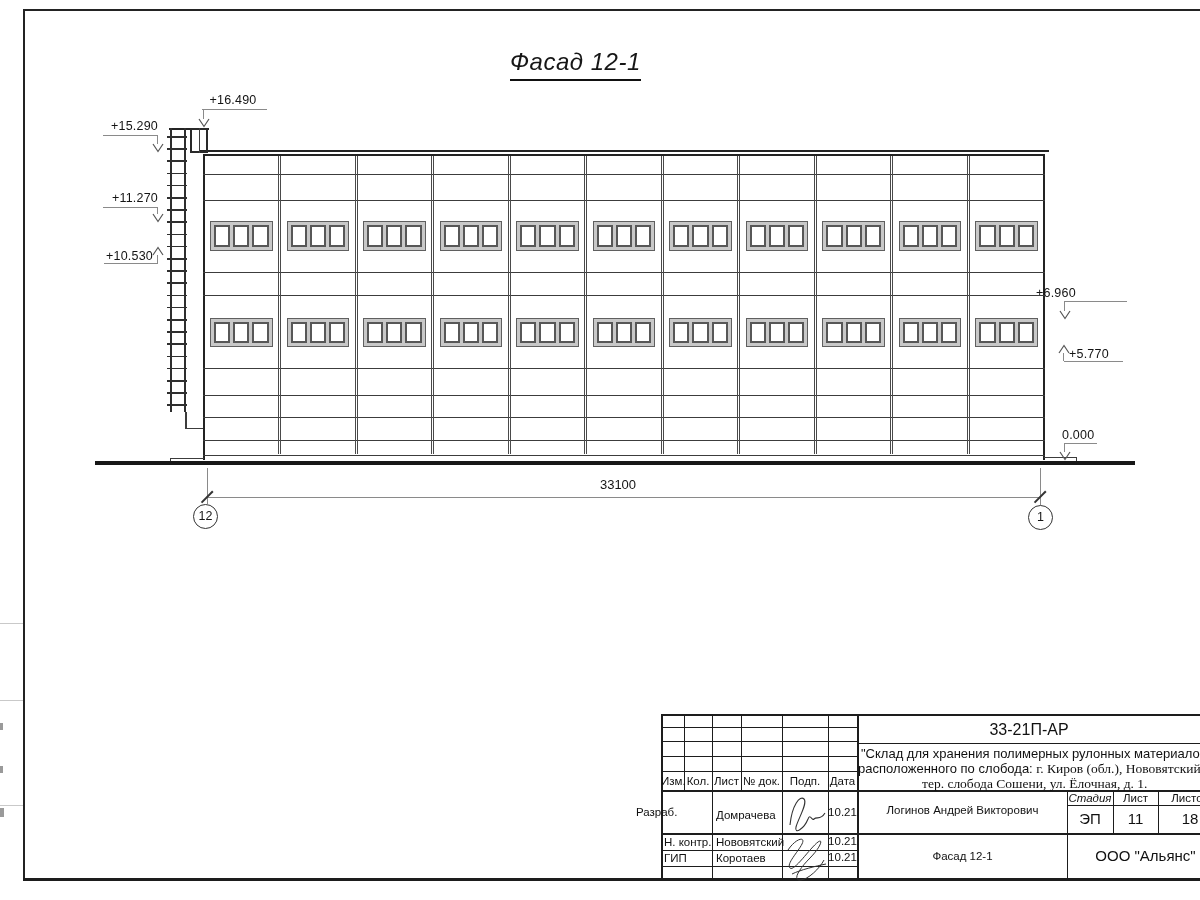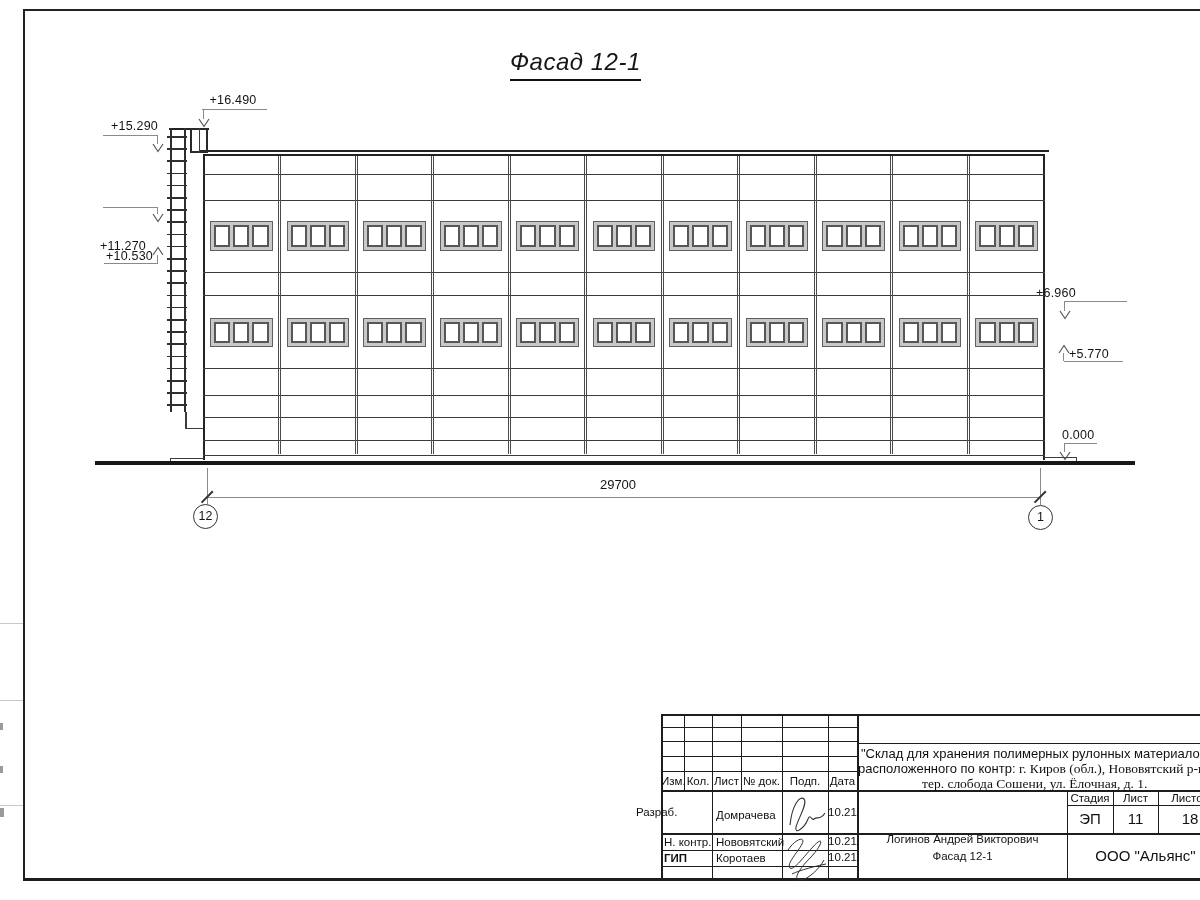--- a/index.html
+++ b/index.html
@@ -82,21 +82,21 @@
       <polyline points="1,1 6,8.5 11,1" fill="none" stroke="#555" stroke-width="1.2"></polyline>
     </svg>
 
   <div class="txt elev-label rgt" style="left:100px;top:119px;width:58px;">+15.290</div>
   <div class="hl" style="left:103px;top:135px;width:55px;background:#8a8a8a;"></div>
   <div class="vl" style="left:157px;top:135px;height:9px;background:#8a8a8a;"></div>
   <svg class="elev-arrow" style="left:151.5px;top:143px;" width="12" height="9">
       <polyline points="1,1 6,8.5 11,1" fill="none" stroke="#555" stroke-width="1.2"></polyline>
     </svg>
 
-  <div class="txt elev-label rgt" style="left:88px;top:191px;width:58px;margin-top:48px;">+11.270</div>
+  <div class="txt elev-label rgt" style="left:100px;top:191px;width:58px;">+11.270</div>
   <div class="hl" style="left:103px;top:207px;width:55px;background:#8a8a8a;"></div>
   <div class="vl" style="left:157px;top:207px;height:7px;background:#8a8a8a;"></div>
   <svg class="elev-arrow" style="left:151.5px;top:213px;" width="12" height="9">
       <polyline points="1,1 6,8.5 11,1" fill="none" stroke="#555" stroke-width="1.2"></polyline>
     </svg>
 
   <svg class="elev-arrow" style="left:151.5px;top:247px;" width="12" height="9">
       <polyline points="1,8 6,0.5 11,8" fill="none" stroke="#555" stroke-width="1.2"></polyline>
     </svg>
   <div class="vl" style="left:157px;top:255px;height:9px;background:#8a8a8a;"></div>
@@ -122,21 +122,21 @@
   <div class="vl" style="left:1064px;top:443px;height:9px;background:#8a8a8a;"></div>
   <svg class="elev-arrow" style="left:1058.5px;top:451px;" width="12" height="9">
       <polyline points="1,1 6,8.5 11,1" fill="none" stroke="#555" stroke-width="1.2"></polyline>
     </svg>
 
   <div class="vl" style="left:207px;top:468px;height:36px;background:#8a8a8a;"></div>
   <div class="vl" style="left:1040px;top:468px;height:37px;background:#8a8a8a;"></div>
   <div class="hl" style="left:207px;top:497px;width:833px;background:#8a8a8a;"></div>
   <div class="slash" style="left:199px;top:496px;"></div>
   <div class="slash" style="left:1032px;top:496px;"></div>
-  <div class="txt dim-label ctr" style="left:588px;top:477px;width:60px;">29700</div>
+  <div class="txt dim-label ctr" style="left:588px;top:477px;width:60px;">33100</div>
   <div class="bubble" style="left:193px;top:504px;">12</div>
   <div class="bubble" style="left:1028px;top:505px;">1</div>
 
   <div class="tb-line-h2" style="left:661px;top:714px;width:539px;"></div>
   <div class="tb-line-h" style="left:661px;top:727px;width:197px;"></div>
   <div class="tb-line-h" style="left:661px;top:741px;width:197px;"></div>
   <div class="tb-line-h" style="left:661px;top:756px;width:197px;"></div>
   <div class="tb-line-h" style="left:661px;top:771px;width:197px;"></div>
   <div class="tb-line-h2" style="left:661px;top:790px;width:539px;"></div>
   <div class="tb-line-h" style="left:1067px;top:805px;width:133px;"></div>
@@ -162,37 +162,38 @@
   <div class="tb-txt ctr" style="left:741px;top:775px;width:41px;">№ док.</div>
   <div class="tb-txt ctr" style="left:782px;top:775px;width:46px;">Подп.</div>
   <div class="tb-txt ctr" style="left:828px;top:775px;width:29px;">Дата</div>
 
   <div class="tb-txt" style="left:636px;top:806px;">Разраб.</div>
   <div class="tb-txt" style="left:716px;top:809px;">Домрачева</div>
   <div class="tb-txt ctr" style="left:828px;top:806px;width:29px;">10.21</div>
   <div class="tb-txt" style="left:664px;top:836px;">Н. контр.</div>
   <div class="tb-txt" style="left:716px;top:836px;">Нововятский</div>
   <div class="tb-txt ctr" style="left:828px;top:835px;width:29px;">10.21</div>
-  <div class="tb-txt" style="left:664px;top:852px;font-weight:bold;">ГИП</div>
+  <div class="tb-txt" style="left:664px;top:852px;">ГИП</div>
   <div class="tb-txt" style="left:716px;top:852px;">Коротаев</div>
   <div class="tb-txt ctr" style="left:828px;top:851px;width:29px;">10.21</div>
 
   <svg class="sig" style="left:784px;top:791px;" width="44" height="44" viewBox="0 0 44 44">
     <path d="M6,34 C8,14 16,4 20,8 C24,12 14,28 12,36 C10,44 20,38 24,28 C26,22 28,30 30,28 C33,25 36,30 41,22" fill="none" stroke="#333" stroke-width="1.1"></path>
   </svg>
   <svg class="sig" style="left:780px;top:834px;" width="50" height="50" viewBox="0 0 50 50">
     <path d="M8,16 C16,4 26,2 22,10 C18,18 6,30 10,34 C14,38 30,14 38,8 C44,4 40,14 30,24 C20,34 12,46 20,46 C28,46 40,34 44,26 M12,40 C20,36 36,32 46,30" fill="none" stroke="#333" stroke-width="1"></path>
   </svg>
 
+  <div class="tb-txt ctr" style="left:858px;top:721px;width:342px;font-size:16px;">33-21П-АР</div>
   <div class="tb-txt" style="left:861px;top:746px;font-size:13px;">"Склад для хранения полимерных рулонных материалов</div>
-  <div class="tb-txt" style="left:858px;top:761px;font-size:13px;"><span>расположенного по контр: </span><span class="serif" style="font-size:13.5px;">г. Киров (обл.), Нововятский р-н,</span></div>
+  <div class="tb-txt" style="left:858px;top:761px;font-size:13px;"><span>расположенного по слобода: </span><span class="serif" style="font-size:13.5px;">г. Киров (обл.), Нововятский р-н,</span></div>
   <div class="tb-txt serif" style="left:922px;top:776px;font-size:13.5px;">тер. слобода Сошени, ул. Ёлочная, д. 1.</div>
 
-  <div class="tb-txt ctr" style="left:858px;top:833px;width:209px;">Логинов Андрей Викторович</div>
-  <div class="tb-txt ctr" style="left:1067px;top:792px;width:46px;">Стадия</div>
+  <div class="tb-txt ctr" style="left:858px;top:804px;width:209px;">Логинов Андрей Викторович</div>
+  <div class="tb-txt ctr" style="left:1067px;top:792px;width:46px;font-style:italic;">Стадия</div>
   <div class="tb-txt ctr" style="left:1113px;top:792px;width:45px;">Лист</div>
   <div class="tb-txt ctr" style="left:1158px;top:792px;width:64px;">Листов</div>
   <div class="tb-txt ctr" style="left:1067px;top:810px;width:46px;font-size:15px;">ЭП</div>
   <div class="tb-txt ctr" style="left:1113px;top:810px;width:45px;font-size:15px;">11</div>
   <div class="tb-txt ctr" style="left:1158px;top:810px;width:64px;font-size:15px;">18</div>
   <div class="tb-txt ctr" style="left:858px;top:850px;width:209px;">Фасад 12-1</div>
   <div class="tb-txt ctr" style="left:1067px;top:847px;width:157px;font-size:15px;">ООО "Альянс"</div>
 <div class="hl" style="left: 203px; top: 174px; width: 842px;"></div>
     <div class="hl" style="left: 203px; top: 200px; width: 842px;"></div>
     <div class="hl" style="left: 203px; top: 272px; width: 842px;"></div>

